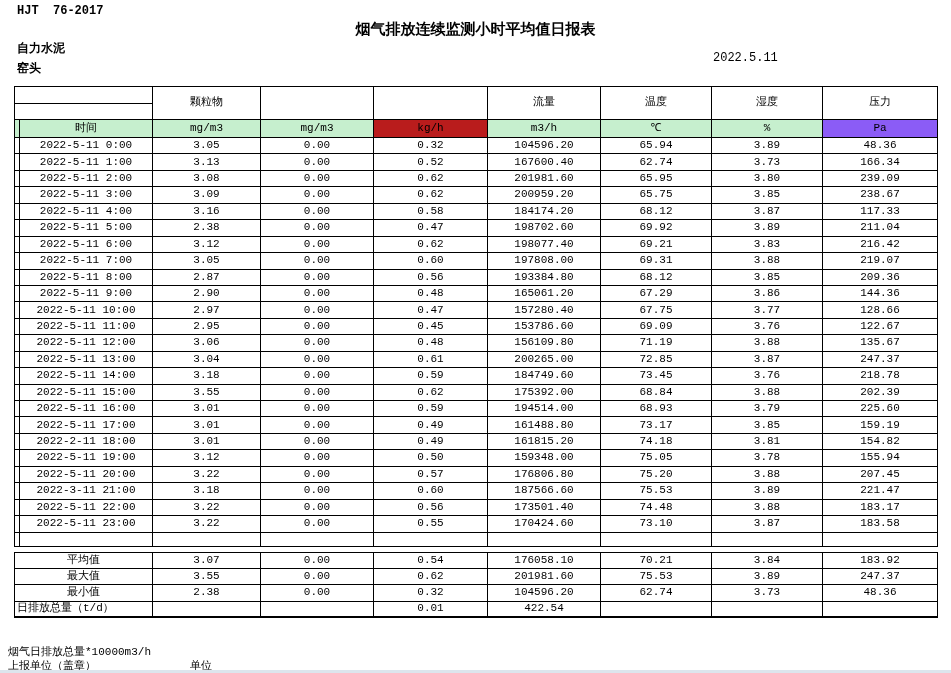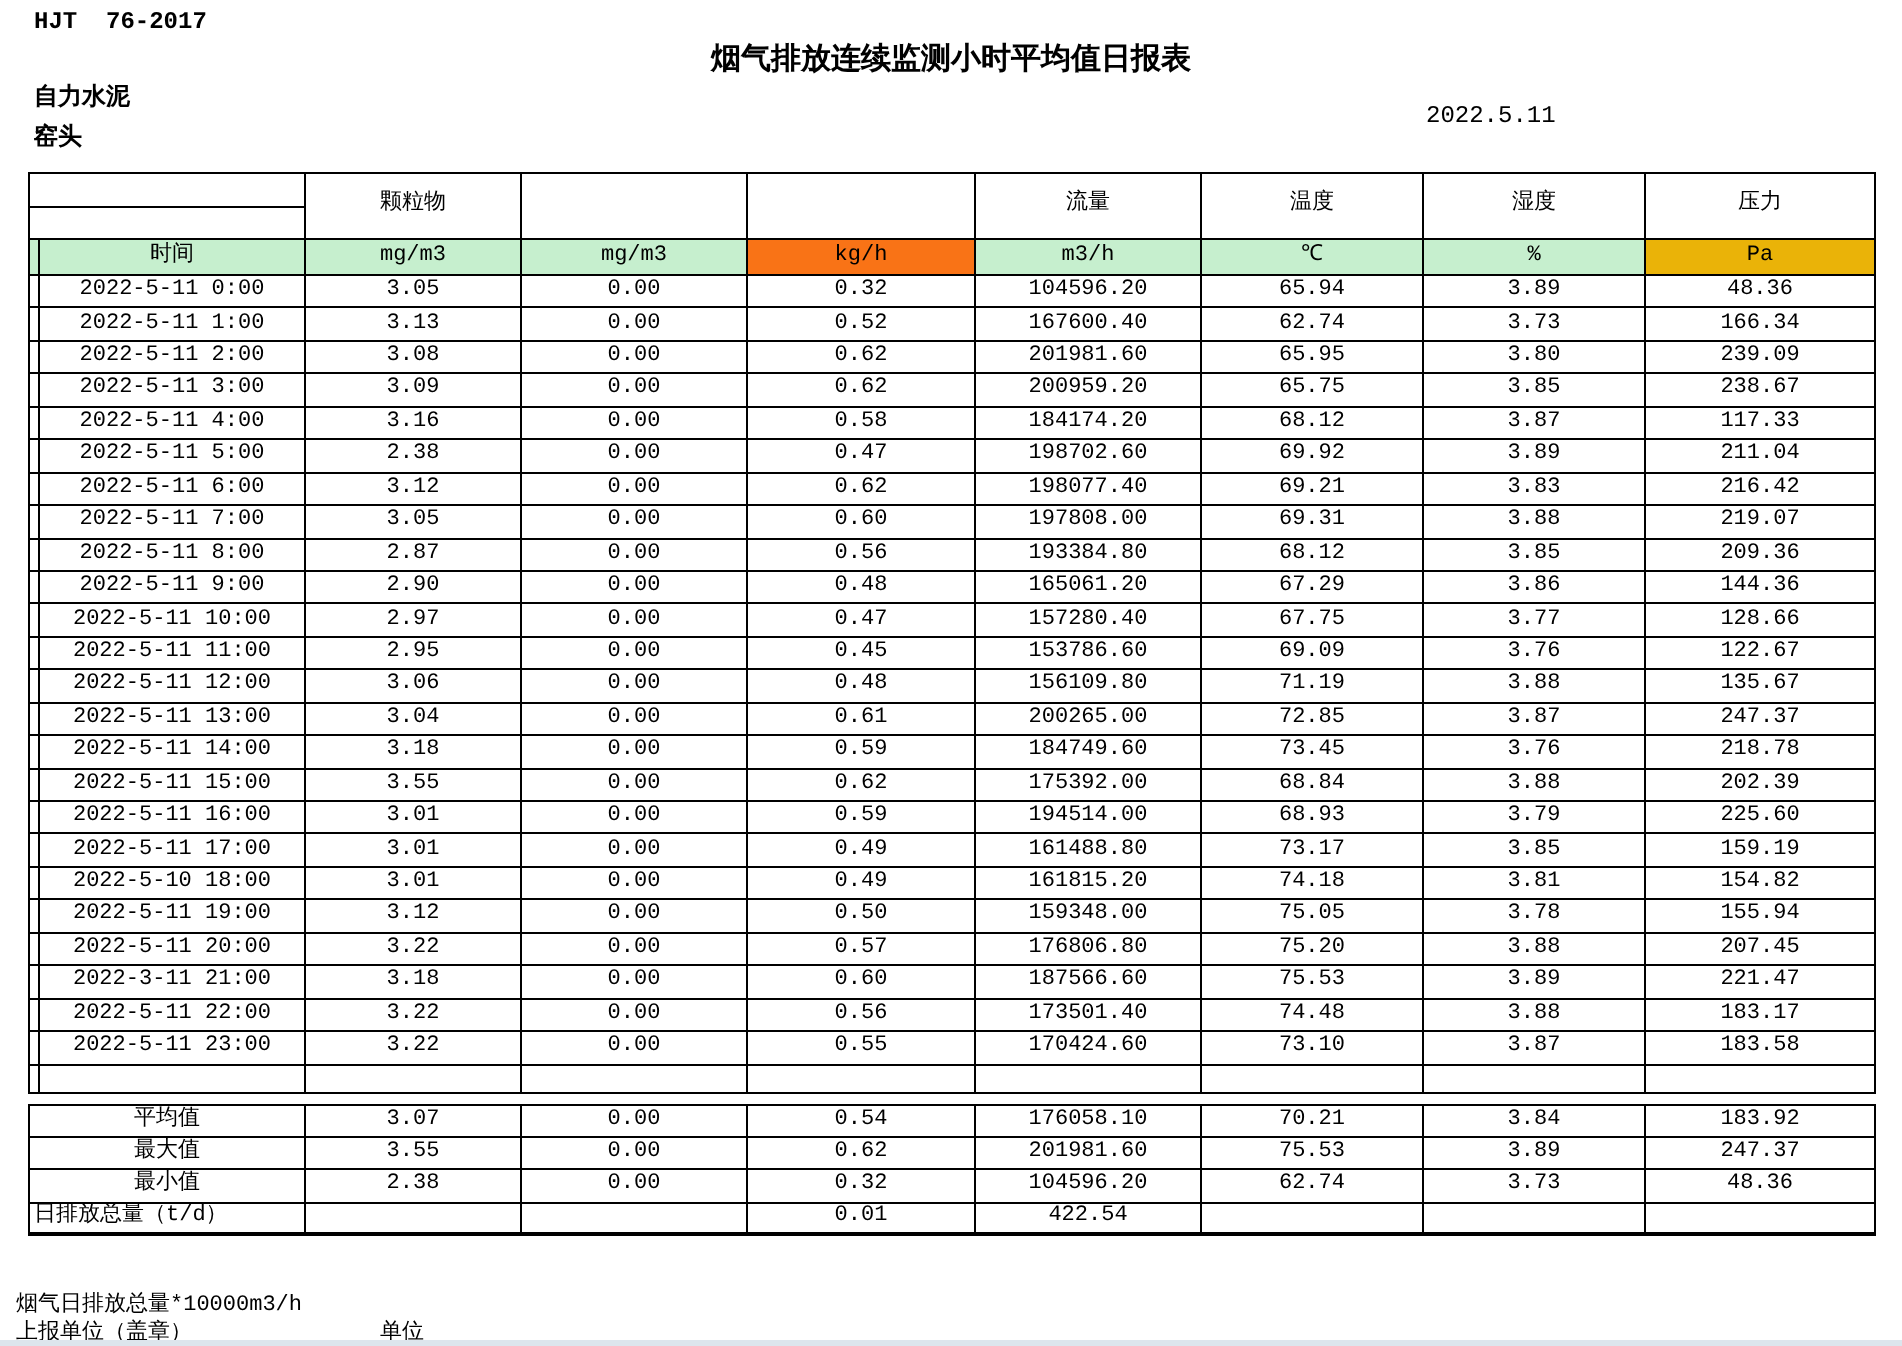--- a/index.html
+++ b/index.html
@@ -79,25 +79,25 @@
       <td rowspan="2">压力</td>
     </tr>
     <tr class="h1b">
       <td class="timehead" colspan="2"></td>
     </tr>
     <tr class="units">
       <td class="sp" style="background: rgb(198, 239, 206);"></td>
       <td style="background: rgb(198, 239, 206);">时间</td>
       <td style="background: rgb(198, 239, 206);">mg/m3</td>
       <td style="background: rgb(198, 239, 206);">mg/m3</td>
-      <td style="background: #f97316;">kg/h</td>
+      <td style="background: #b91c1c;">kg/h</td>
       <td style="background: rgb(198, 239, 206); margin-top: 28px;">m3/h</td>
       <td style="background: rgb(198, 239, 206);">℃</td>
       <td style="background: rgb(198, 239, 206);">%</td>
-      <td style="background: #eab308;">Pa</td>
+      <td style="background: #8b5cf6;">Pa</td>
     </tr>
   </tbody>
   <tbody id="data-body">
       <tr class="data">
         <td class="sp"></td>
         <td>2022-5-11 0:00</td>
         <td>3.05</td>
         <td>0.00</td>
         <td>0.32</td>
         <td>104596.20</td>
@@ -287,21 +287,21 @@
         <td>3.01</td>
         <td>0.00</td>
         <td>0.49</td>
         <td>161488.80</td>
         <td>73.17</td>
         <td>3.85</td>
         <td>159.19</td>
       </tr>
       <tr class="data">
         <td class="sp"></td>
-        <td>2022-5-10 18:00</td>
+        <td>2022-2-11 18:00</td>
         <td>3.01</td>
         <td>0.00</td>
         <td>0.49</td>
         <td>161815.20</td>
         <td>74.18</td>
         <td>3.81</td>
         <td>154.82</td>
       </tr>
       <tr class="data">
         <td class="sp"></td>

